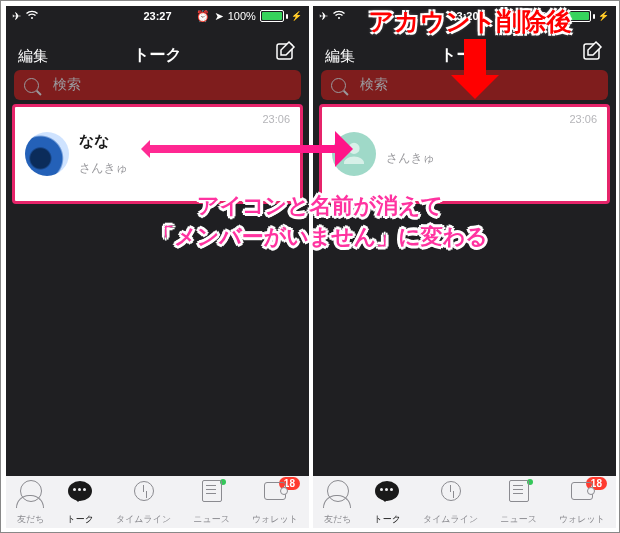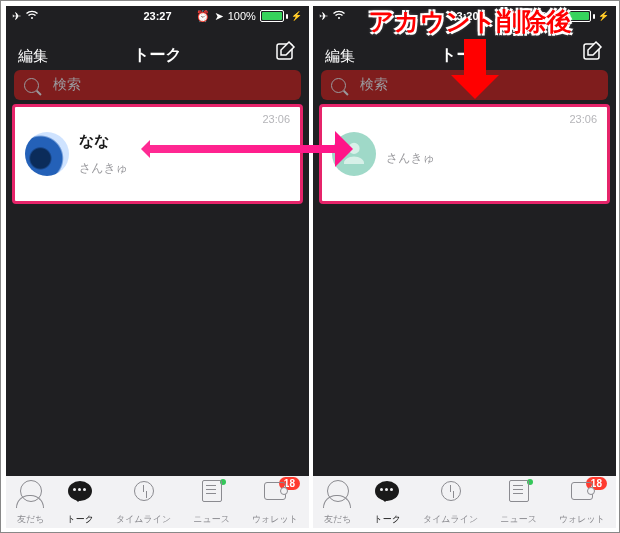--- a/index.html
+++ b/index.html
@@ -259,14 +259,18 @@
   <div class="anno-title">アカウント削除後</div>
   <div class="arrow-down">
     <div class="shaft"></div>
       <div class="head"></div>
   </div>
   <div class="arrow-right">
     <div class="tail"></div>
       <div class="shaft"></div>
       <div class="head"></div>
   </div>
+  <div class="caption">
+    <span>アイコンと名前が消えて</span><br>
+    <span>「メンバーがいません」に変わる</span>
+  </div>
 
 </div>
 
 </body></html>

